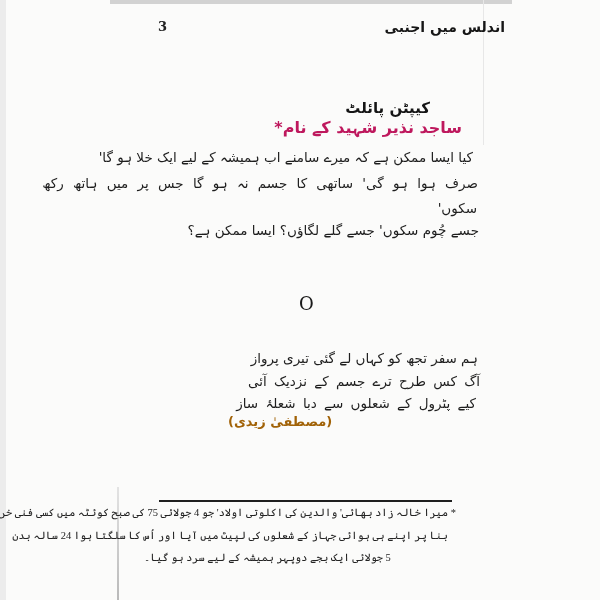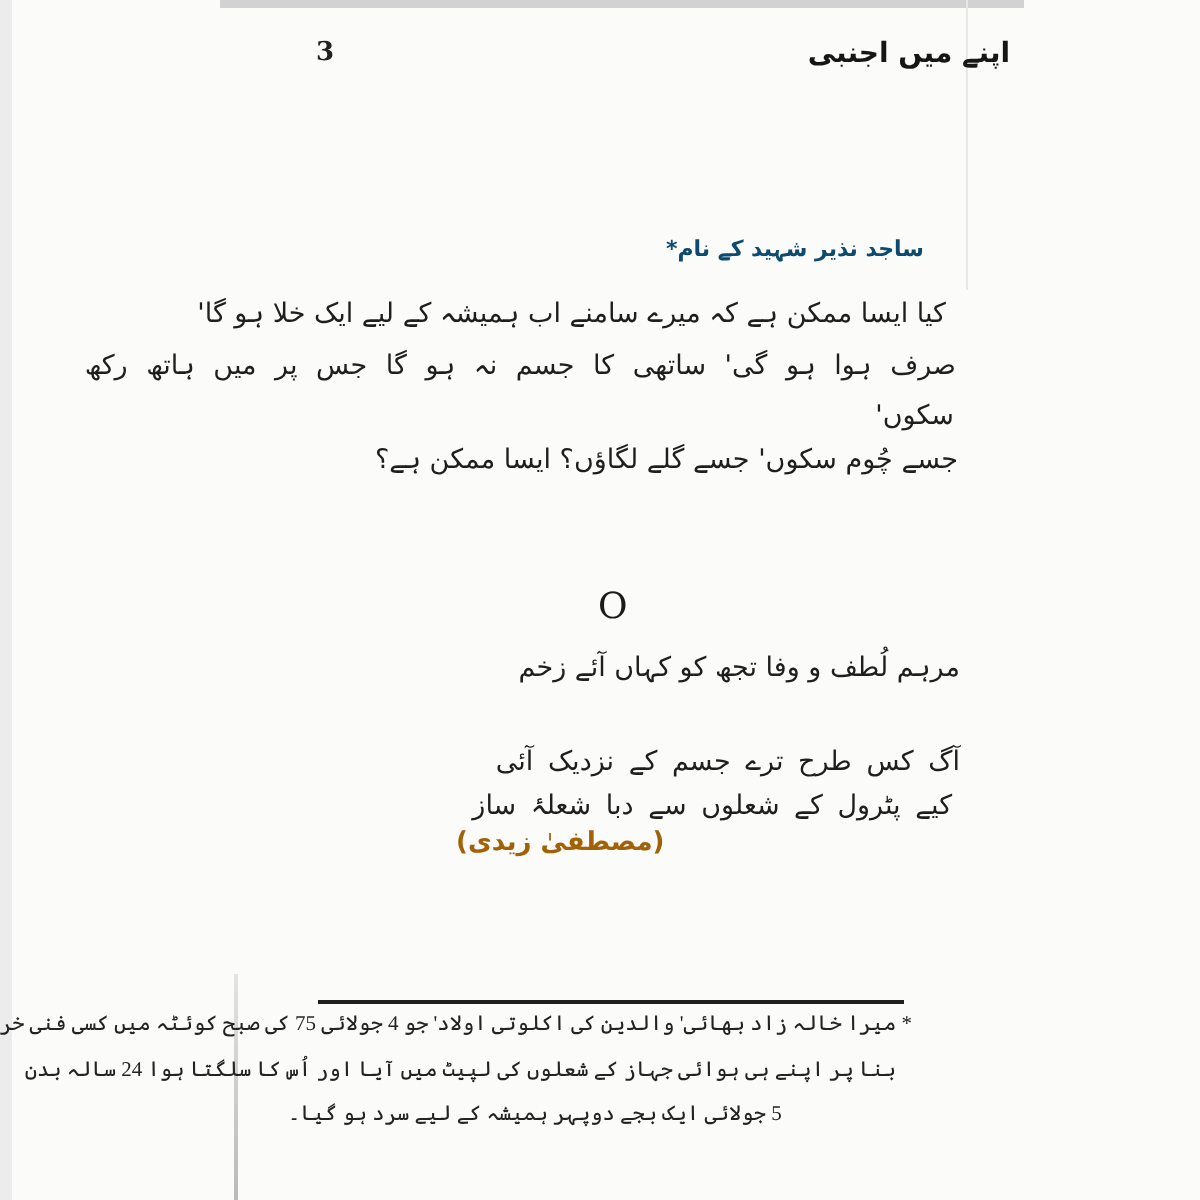--- a/index.html
+++ b/index.html
@@ -17,52 +17,53 @@
   .edge-left   { position:absolute; left:0; top:0; width:6px; height:600px; background:#ececec; }
   .edge-right  { position:absolute; left:483px; top:0; width:1px; height:145px; background:#e7e7e7; }
   .spine-shadow{ position:absolute; left:117px; top:487px; width:2px; height:113px;
                  background:linear-gradient(#e3e3e3,#b9b9b9); }
   
   .t { position:absolute; white-space:nowrap; line-height:1.15; }
   .rtl { direction:rtl; }
   .pagenum { font-family:"DejaVu Serif", serif; font-size:13px; font-weight:bold; color:#222; }
   .title   { font-size:14px; font-weight:bold; color:#161616; }
   .ded1    { font-size:15px; font-weight:bold; color:#151515; }
-  .ded2    { font-size:11px; font-weight:bold; color:#0c4a6e; }
+  .ded2    { font-size:16px; font-weight:bold; color:#be185d; }
   .verse   { font-size:13.5px; color:#1e1e1e; }
   .wide1   { word-spacing:5px;text-align:right; }
   .wide2   { word-spacing:3px; }
   .sep-o   { font-family:"DejaVu Serif", serif; font-size:18px; color:#1a1a1a; }
   .attr    { font-size:13px; font-weight:bold; color:#a16207; }
   .fn      { font-size:10.5px; color:#232323;font-family:Liberation Serif, serif; }
   .fn-divider { position:absolute; left:159px; top:500px; width:293px; height:2px; background:#1f1f1f; }
 </style>
 </head>
 <body>
 
 <div class="page">
 
   <div class="edge-top"></div>
   <div class="edge-left"></div>
   <div class="edge-right"></div>
   <div class="spine-shadow"></div>
 
   <div class="t pagenum" style="left:158px; top:20px;">3</div>
-  <div class="t rtl title" style="right:95px; top:19px;">اپنے میں اجنبی</div>
+  <div class="t rtl title" style="right:95px; top:19px;">اندلس میں اجنبی</div>
 
+  <div class="t rtl ded1" style="right:170px; top:100px;">کیپٹن پائلٹ</div>
   <div class="t rtl ded2" style="right:138px; top:119px;">ساجد نذیر شہید کے نام*</div>
 
   <div class="t rtl verse" style="right:127px; top:150px;">کیا ایسا ممکن ہے کہ میرے سامنے اب ہمیشہ کے لیے ایک خلا ہو گا'</div>
   <div class="t rtl verse wide1" style="right:122px; top:176px;">صرف ہوا ہو گی' ساتھی کا جسم نہ ہو گا جس پر میں ہاتھ رکھ</div>
   <div class="t rtl verse" style="right:123px; top:201px;text-align:center;">سکوں'</div>
   <div class="t rtl verse" style="right:121px; top:223px;">جسے چُوم سکوں' جسے گلے لگاؤں؟ ایسا ممکن ہے؟</div>
 
   <div class="t sep-o" style="left:299px; top:294px;">O</div>
 
-  <div class="t rtl verse" style="right:120px; top:327px;">مرہم لُطف و وفا تجھ کو کہاں آئے زخم</div>
+  <div class="t rtl verse" style="right:122px; top:351px;">ہم سفر تجھ کو کہاں لے گئی تیری پرواز</div>
   <div class="t rtl verse wide2" style="right:120px; top:374px;">آگ کس طرح ترے جسم کے نزدیک آئی</div>
   <div class="t rtl verse wide2" style="right:124px; top:396px;">کیے پٹرول کے شعلوں سے دبا شعلۂ ساز</div>
   <div class="t rtl attr" style="left:228px; top:415px;">(مصطفیٰ زیدی)</div>
 
   <div class="fn-divider"></div>
   <div class="t rtl fn" style="right:144px; top:507px;">* میرا خالہ زاد بھائی' والدین کی اکلوتی اولاد' جو 4 جولائی 75 کی صبح کوئٹہ میں کسی فنی خرابی کی</div>
   <div class="t rtl fn" style="right:152px; top:530px;">بنا پر اپنے ہی ہوائی جہاز کے شعلوں کی لپیٹ میں آیا اور اُس کا سلگتا ہوا 24 سالہ بدن</div>
   <div class="t rtl fn" style="left:144px; top:552px;">5 جولائی ایک بجے دوپہر ہمیشہ کے لیے سرد ہو گیا۔</div>
 
 </div>

